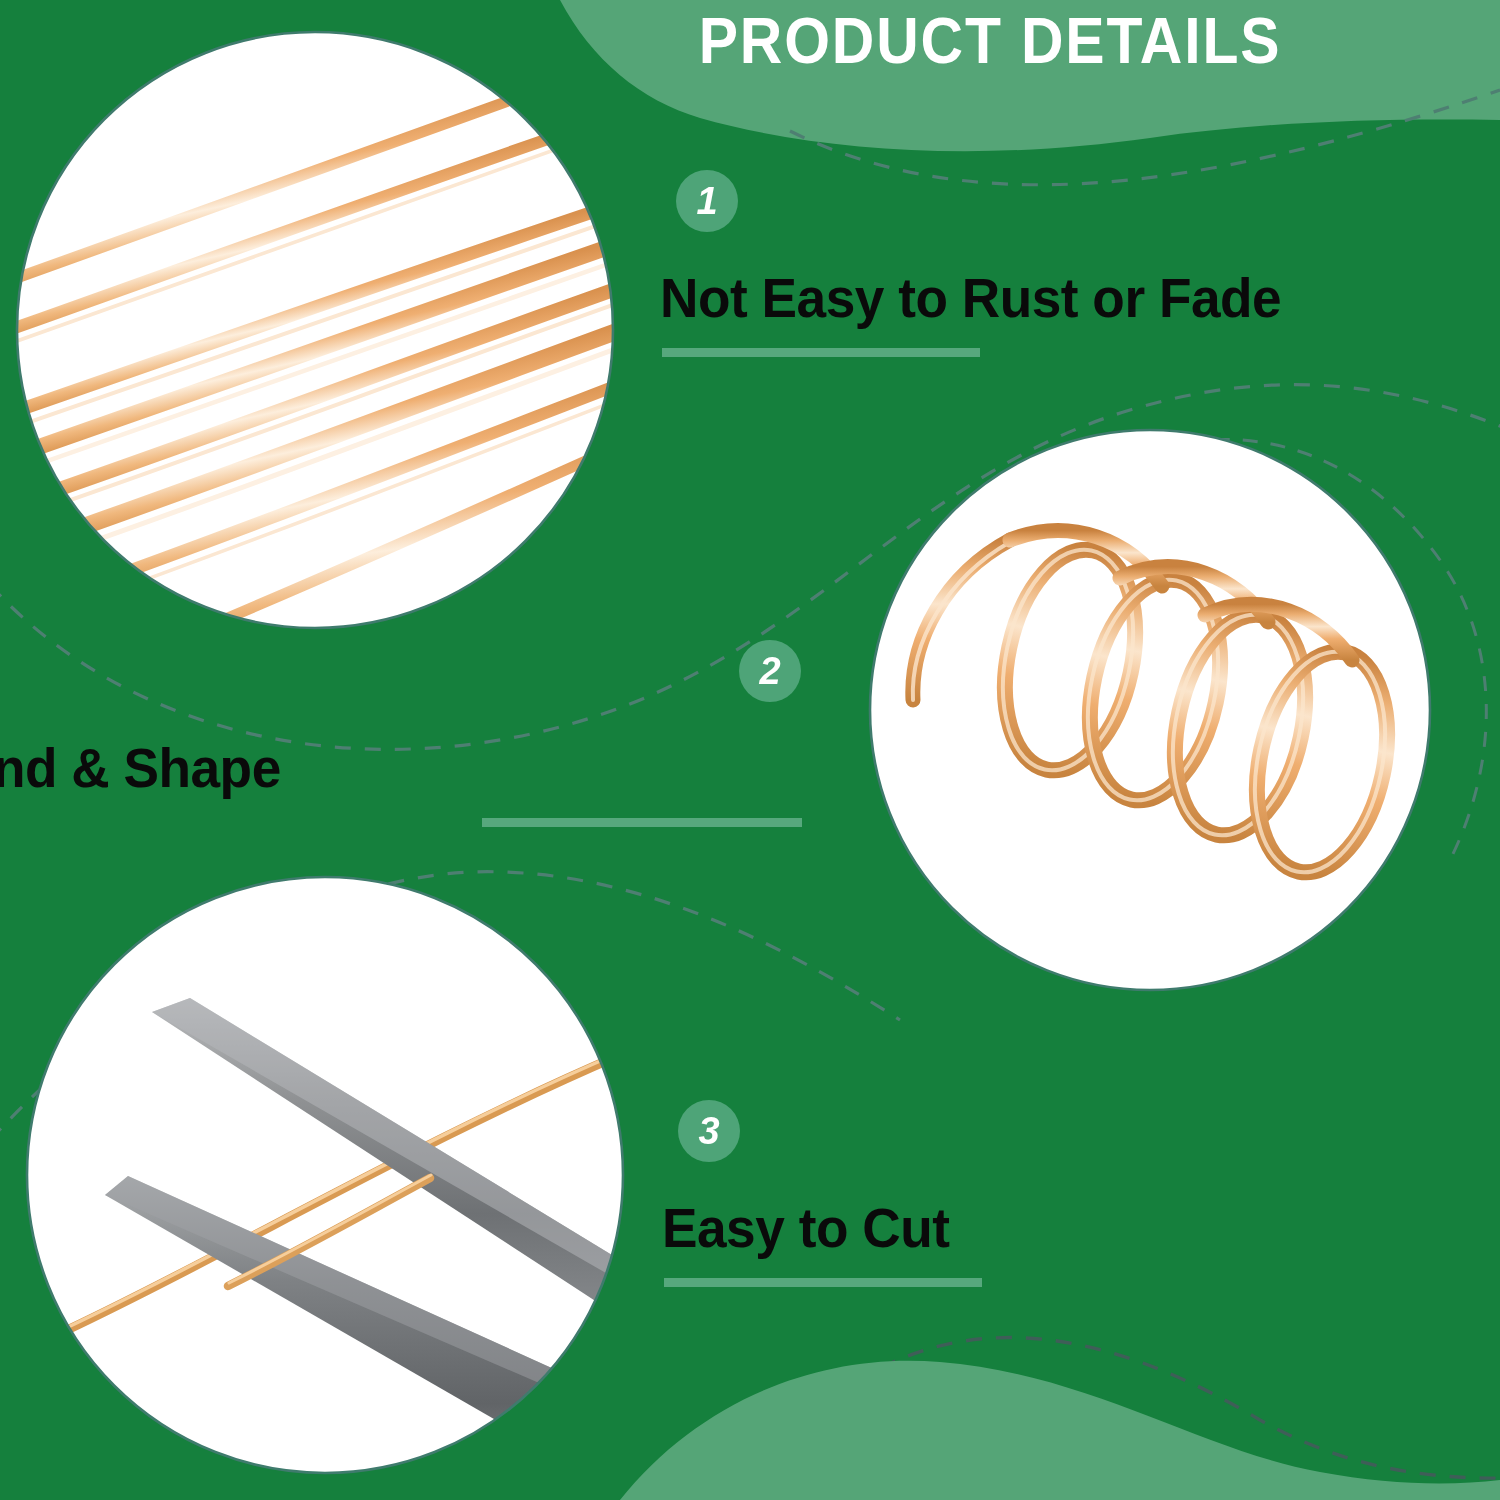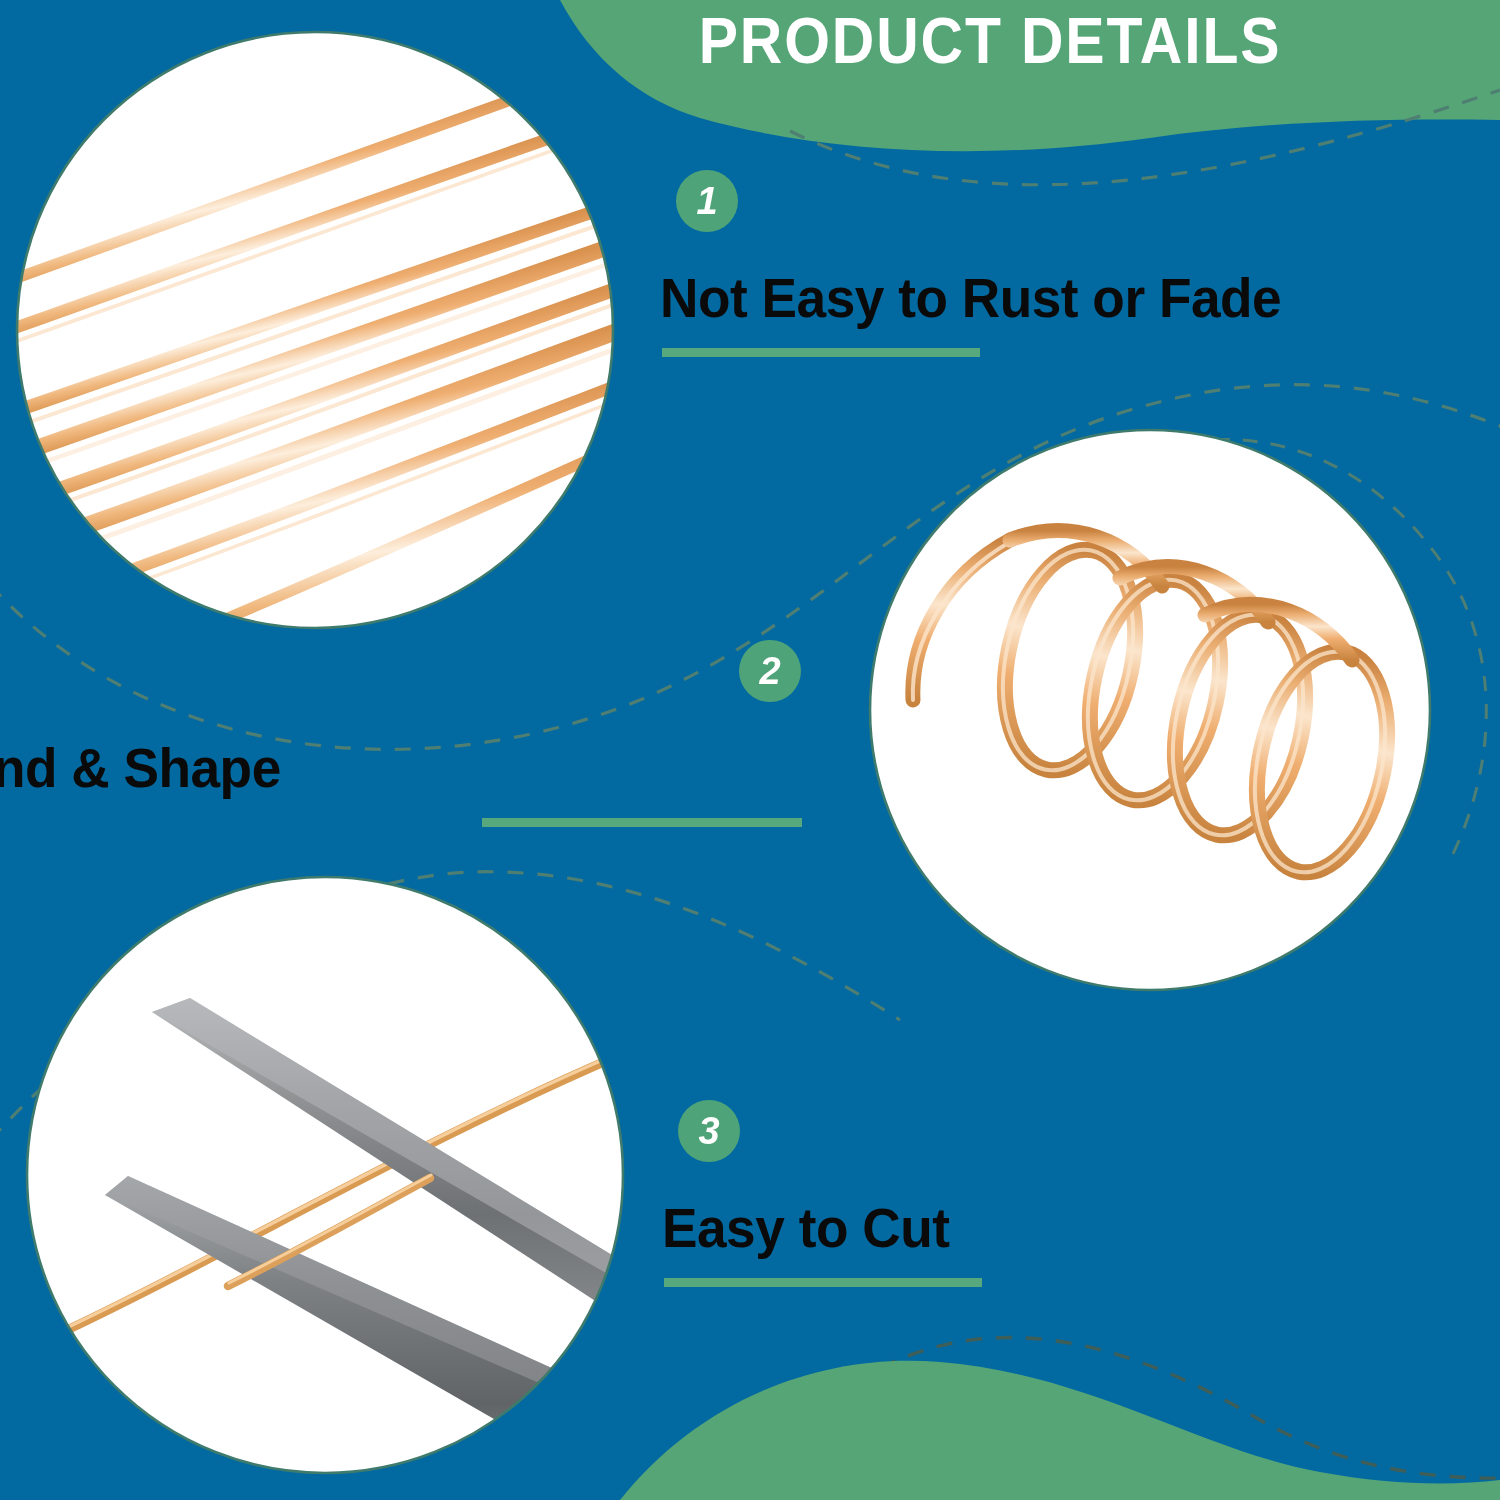--- a/index.html
+++ b/index.html
@@ -4,21 +4,21 @@
 <style>
   html, body {
     margin: 0;
     padding: 0;
     background: #ffffff;
   }
   #page {
     position: relative;
     width: 1500px;
     height: 1500px;
-    background: #0369a1;
+    background: #15803d;
     overflow: hidden;
     font-family: "Liberation Sans", sans-serif;
   }
   .layer {
     position: absolute;
     left: 0;
     top: 0;
     width: 1500px;
     height: 1500px;
   }

